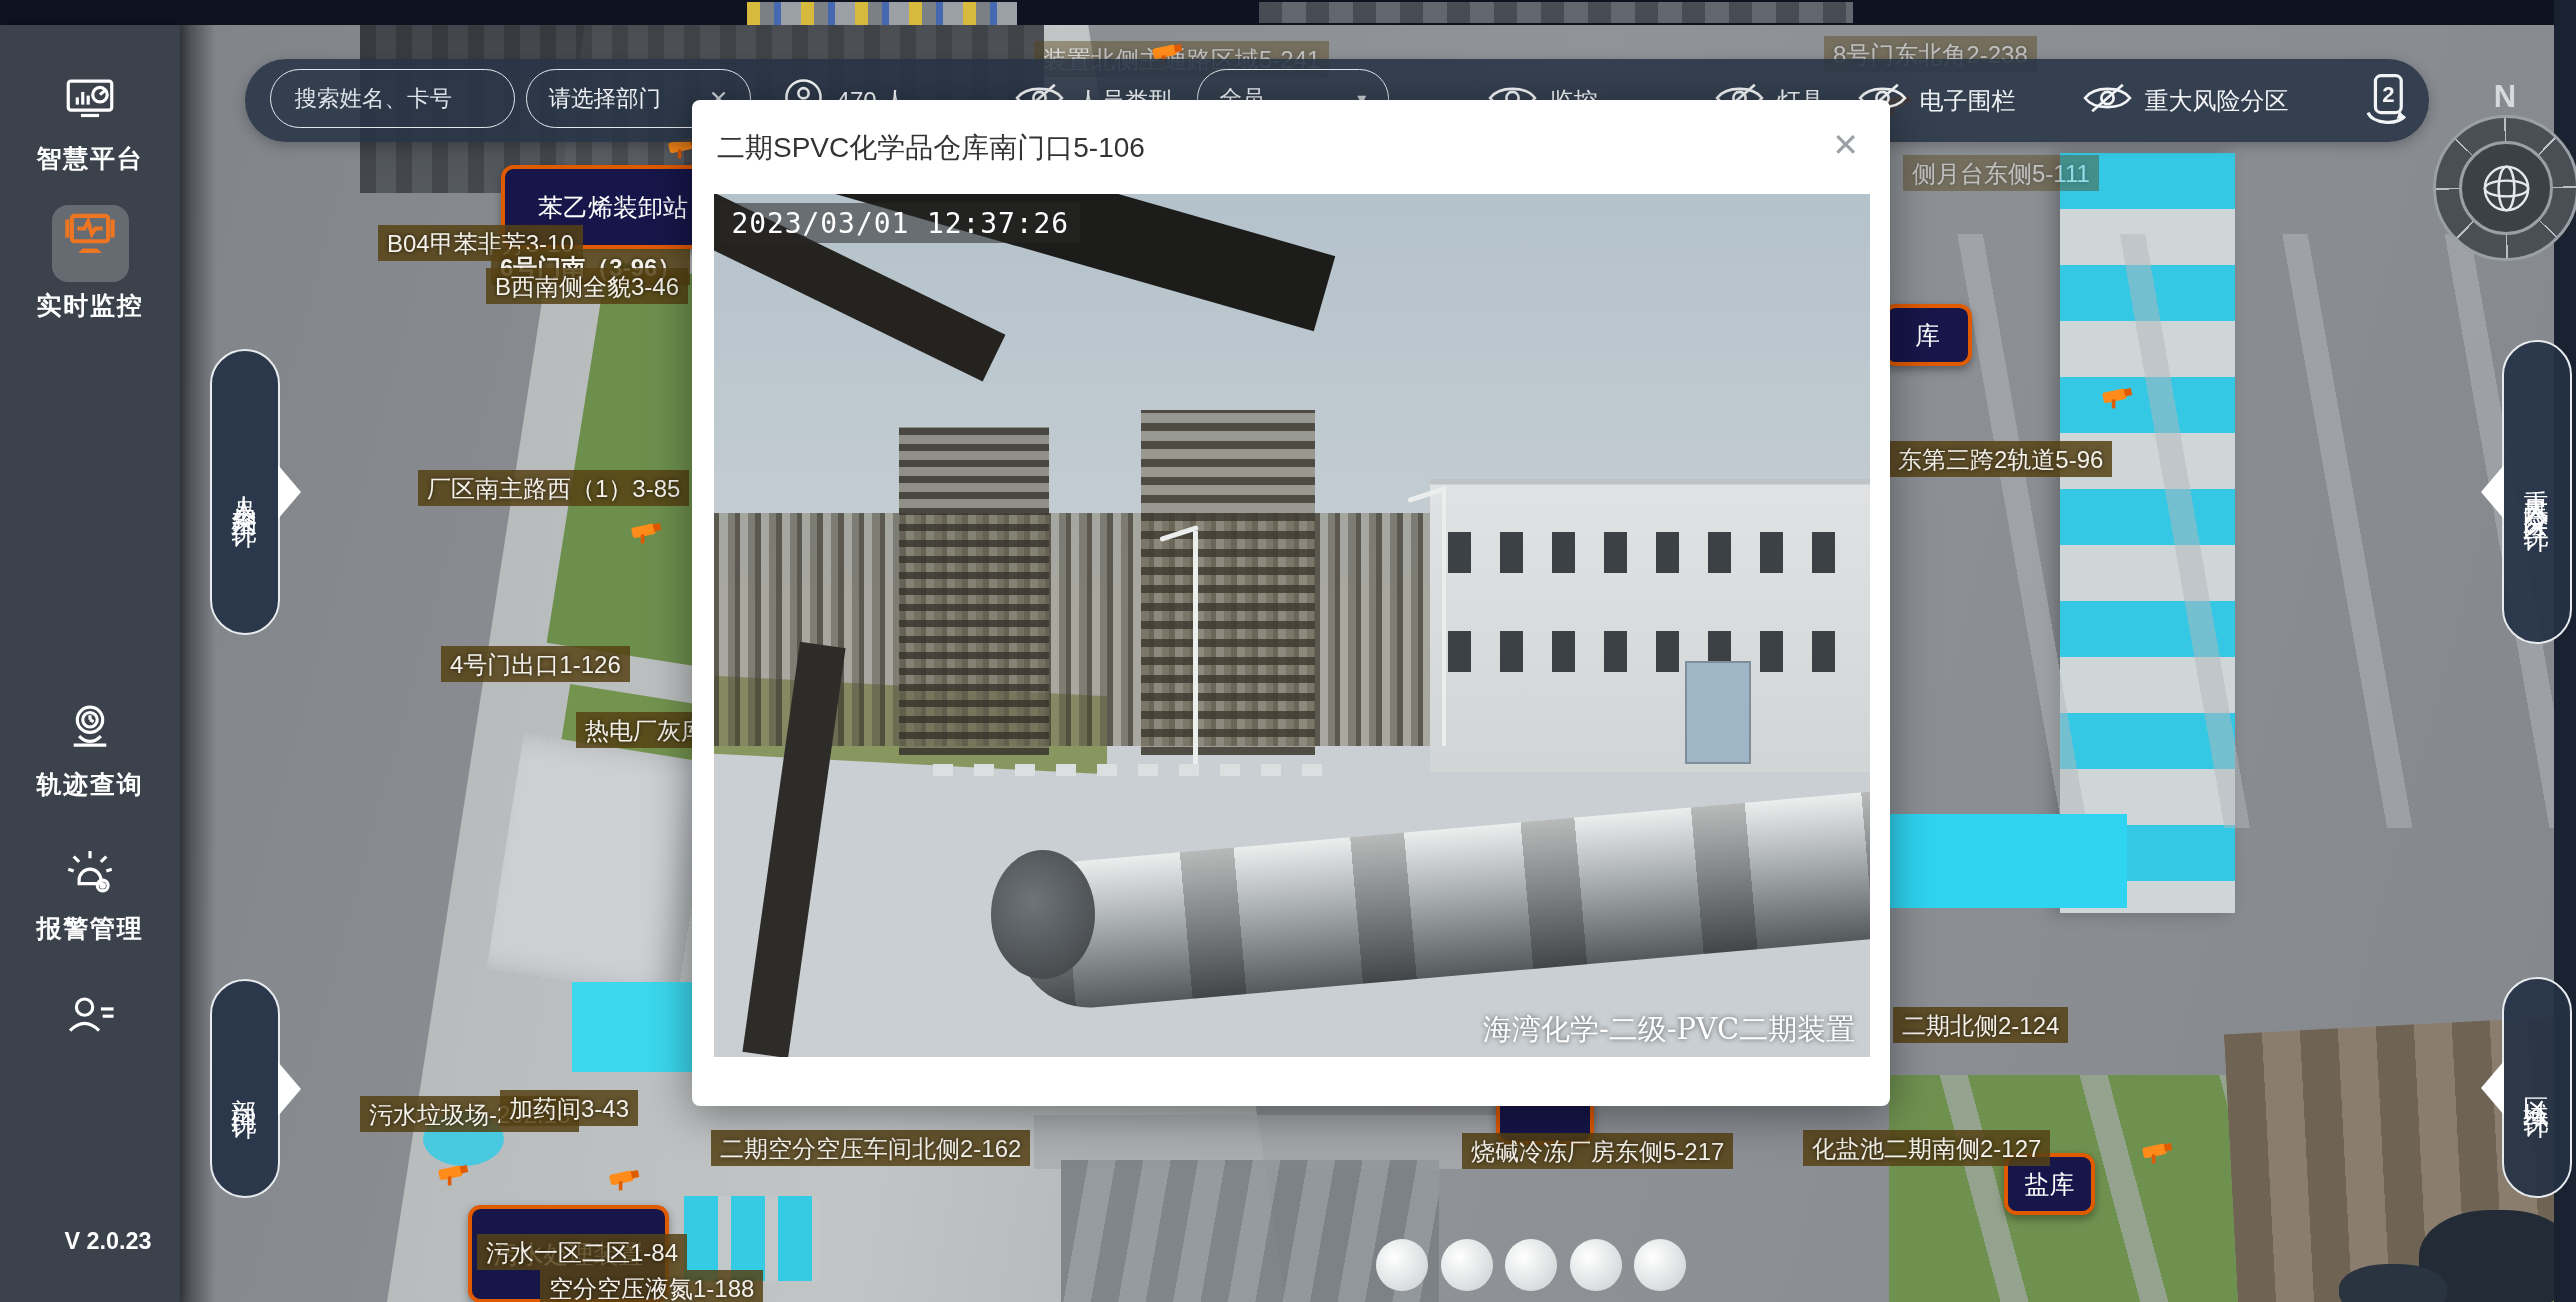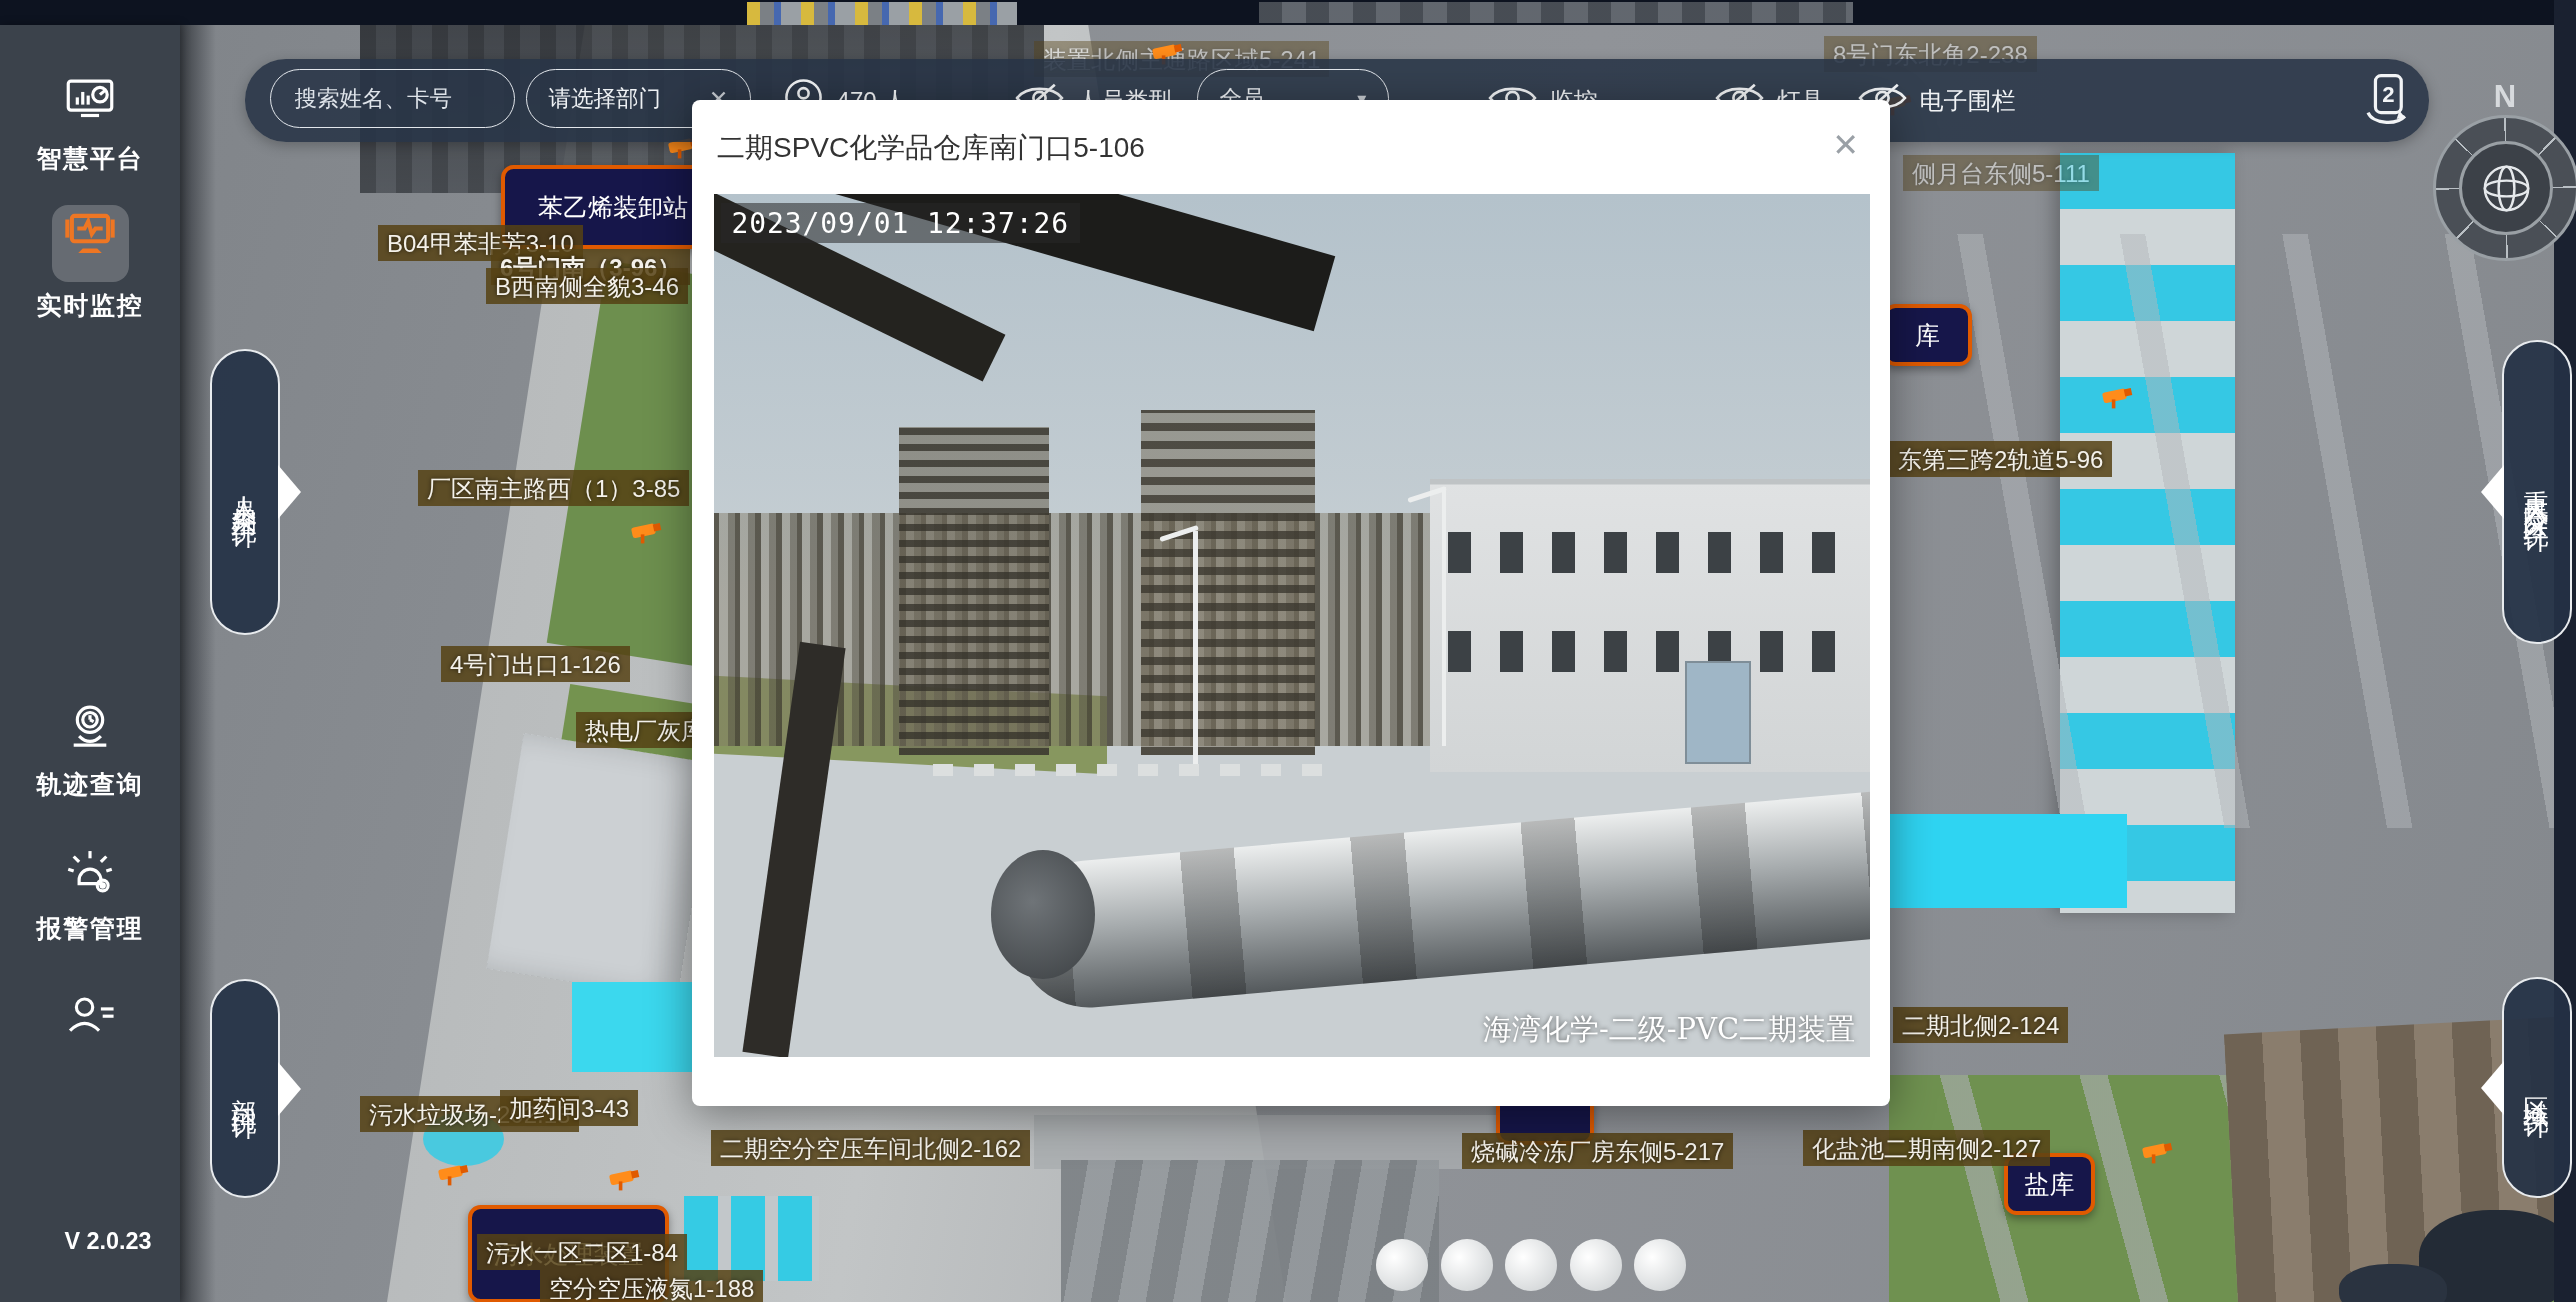--- a/index.html
+++ b/index.html
@@ -371,20 +371,30 @@
       <span>
         <svg width="49" height="34" viewBox="0 0 48 32" fill="none" stroke="#f2f4f6" stroke-width="2.6">
           <path d="M2,16 C11,4 37,4 46,16 C37,28 11,28 2,16 Z"></path>
             <circle cx="24" cy="16" r="6"></circle>
             <line x1="9" y1="29" x2="39" y2="3"></line>
         </svg>
       </span>
       <span>电子围栏</span>
     </div>
 
+    <div class="tb-item" style="left:1838px;">
+      <span>
+        <svg width="49" height="34" viewBox="0 0 48 32" fill="none" stroke="#f2f4f6" stroke-width="2.6">
+          <path d="M2,16 C11,4 37,4 46,16 C37,28 11,28 2,16 Z"></path>
+            <circle cx="24" cy="16" r="6"></circle>
+            <line x1="9" y1="29" x2="39" y2="3"></line>
+        </svg>
+      </span>
+      <span>重大风险分区</span>
+    </div>
 
     <div class="floor-ic" style="left:2112px;">
       <svg width="59" height="59" viewBox="0 0 64 64" fill="none" stroke="#f2f4f6" stroke-width="3.5">
         <rect x="20" y="4" width="28" height="40" rx="6"></rect>
         <path d="M12,44 a22,14 0 0 0 40,4"></path>
         <path d="M46,42 l6,7 l-9,2" fill="#f2f4f6" stroke="none"></path>
         <text x="34" y="32" text-anchor="middle" font-size="24" font-weight="bold" fill="#f2f4f6" stroke="none" id="floor-num">2</text>
       </svg>
     </div>
   </div>
@@ -418,19 +428,19 @@
       <div class="ph lamp" style="left:41.5%;top:39%;height:27%;"></div>
       <div class="ph lamp-arm" style="left:38.5%;top:39%;width:3.5%;transform:rotate(-18deg);"></div>
       <div class="ph lamp" style="left:63%;top:34%;height:30%;"></div>
       <div class="ph lamp-arm" style="left:60%;top:34.5%;width:3.5%;transform:rotate(-18deg);"></div>
       <div class="ph pipe"></div>
       <div class="ph pipe-bands"></div>
       <div class="ph pipe-end"></div>
       <div class="ph pole-dark"></div>
       <div class="ph rail1"></div>
       <div class="ph rail2"></div>
-      <div class="ph ts-box">2023/09/01 12:37:26</div>
+      <div class="ph ts-box">2023/03/01 12:37:26</div>
       <div class="ph wm">海湾化学-二级-PVC二期装置</div>
     </div>
   </div>
 
 </div>
 
 
 </body></html>

